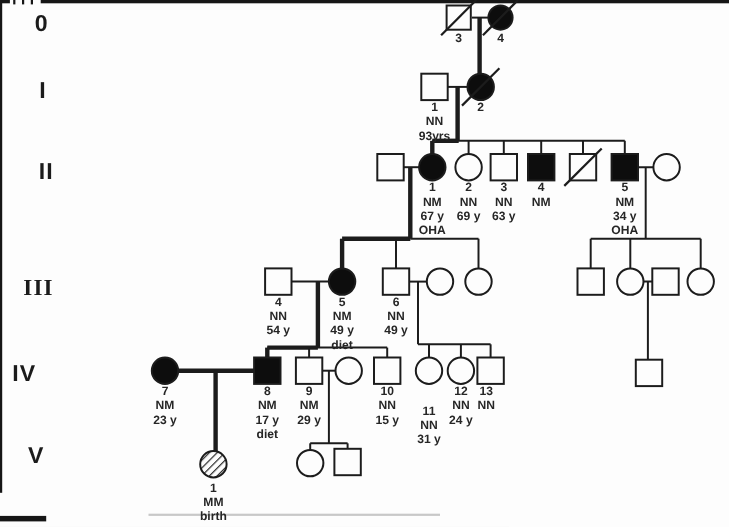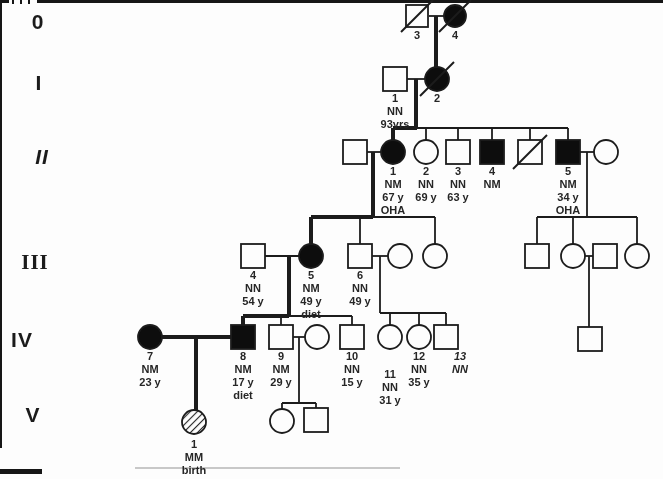--- a/index.html
+++ b/index.html
@@ -277,31 +277,31 @@
         <div>15 y</div>
       </div>
       <div class="ind-label" style="left: 390px; top: 368px;">
         <div>11</div>
         <div>NN</div>
         <div>31 y</div>
       </div>
       <div class="ind-label" style="left: 419px; top: 350px;">
         <div>12</div>
         <div>NN</div>
-        <div>35 y</div>
-      </div>
-      <div class="ind-label" style="left: 460px; top: 350px; font-style: italic;">
+        <div>24 y</div>
+      </div>
+      <div class="ind-label" style="left: 442px; top: 350px;">
         <div>13</div>
         <div>NN</div>
       </div>
       <div class="ind-label" style="left: 194px; top: 438px;">
         <div>1</div>
         <div>MM</div>
         <div>birth</div>
       </div>
     </div>
 <div class="gen-label" style="left: 38px; top: 22px;">0</div>
     <div class="gen-label" style="left: 39px; top: 83px;">I</div>
-    <div class="gen-label" style="left: 42px; top: 157px; font-style: italic;">II</div>
+    <div class="gen-label" style="left: 42px; top: 157px;">II</div>
     <div class="gen-label" style="left: 35px; top: 262px; font-family: Liberation Serif, serif;">III</div>
     <div class="gen-label" style="left: 22px; top: 340px;">IV</div>
     <div class="gen-label" style="left: 33px; top: 415px;">V</div>
   </div>
 
 </body></html>

